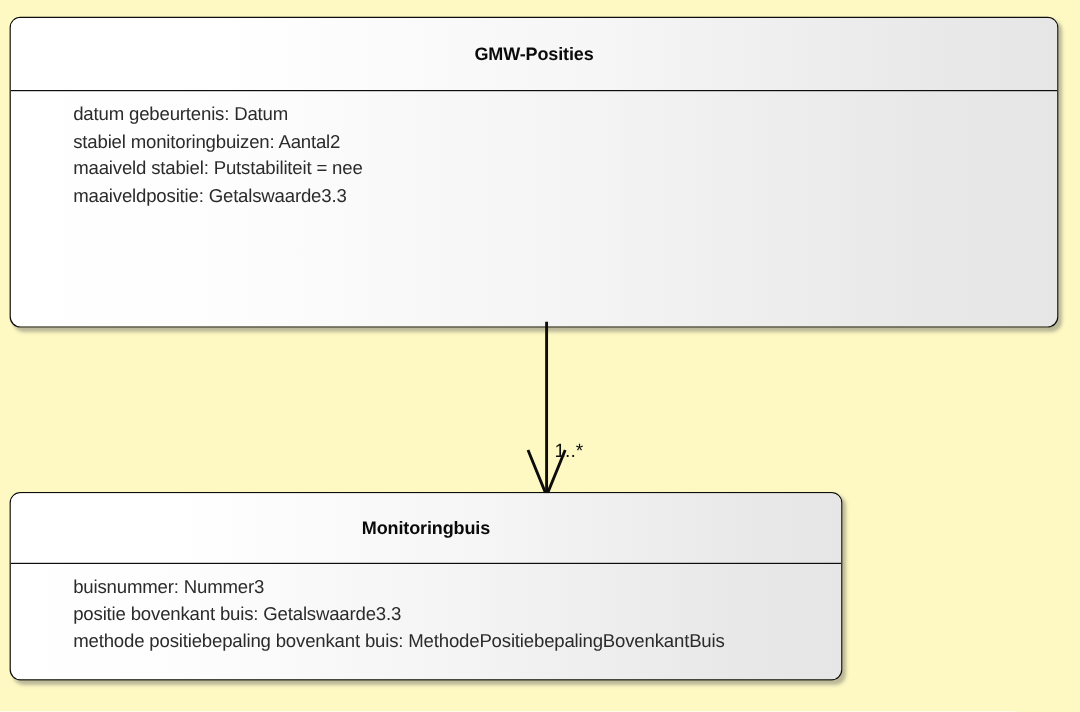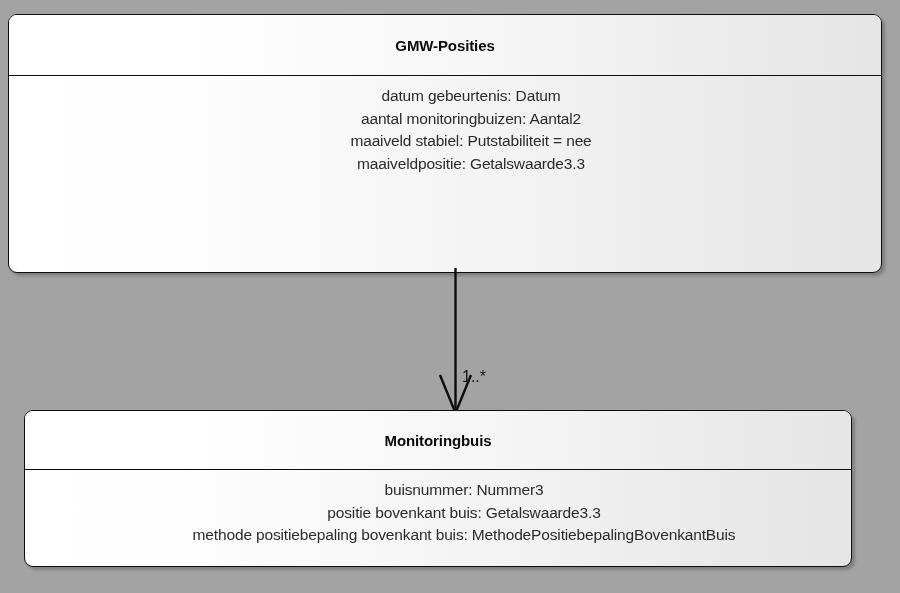--- a/index.html
+++ b/index.html
@@ -8,23 +8,22 @@
     padding: 0;
     background: #ffffff;
   }
   body {
     font-family: "Liberation Sans", sans-serif;
   }
   #diagram-canvas {
     position: relative;
     width: 900px;
     height: 593px;
-    background: #a3a3a3;
+    background: #fef9c3;
     overflow: hidden;
-    text-align: center;
   }
 
   
   .uml-class {
     position: absolute;
     box-sizing: border-box;
     border: 1.6px solid #0d0d0d;
     border-radius: 9px;
     background: linear-gradient(to right, #ffffff 0%, #fdfdfd 22%, #f3f3f3 58%, #e8e8e8 88%, #e6e6e6 100%);
     box-shadow: 3px 3px 3px rgba(60,60,70,0.34);
@@ -62,23 +61,23 @@
   
   #class-gmw-posities {
     left: 8px;
     top: 14px;
     width: 874px;
     height: 259px;
   }
   #class-gmw-posities .hdr-wrap { height: 61px; }
 
   #class-monitoringbuis {
-    left: 24px;
+    left: 8px;
     top: 410px;
-    width: 828px;
+    width: 694px;
     height: 157px;
   }
   #class-monitoringbuis .hdr-wrap { height: 59px; }
 
   
   #association-connector {
     position: absolute;
     left: 400px;
     top: 268px;
     width: 160px;
@@ -101,21 +100,21 @@
 <div id="diagram-canvas">
 
   <div class="uml-class" id="class-gmw-posities">
     <div class="hdr-wrap">
       <div class="uml-class-header">
         <span class="uml-class-name">GMW-Posities</span>
       </div>
     </div>
     <div class="uml-class-attributes">
       <div class="uml-attribute">datum gebeurtenis: Datum</div>
-      <div class="uml-attribute">aantal monitoringbuizen: Aantal2</div>
+      <div class="uml-attribute">stabiel monitoringbuizen: Aantal2</div>
       <div class="uml-attribute">maaiveld stabiel: Putstabiliteit = nee</div>
       <div class="uml-attribute">maaiveldpositie: Getalswaarde3.3</div>
     </div>
   </div>
 
   <svg id="association-connector" viewBox="0 0 160 148" width="160" height="148">
     <line x1="55.5" y1="0" x2="55.5" y2="145" stroke="#0d0d0d" stroke-width="2.4"></line>
     <polyline points="40,107 55.5,145 71,107" fill="none" stroke="#0d0d0d" stroke-width="2.4" stroke-linecap="butt" stroke-linejoin="miter"></polyline>
   </svg>
   <div id="association-multiplicity">1..*</div>

